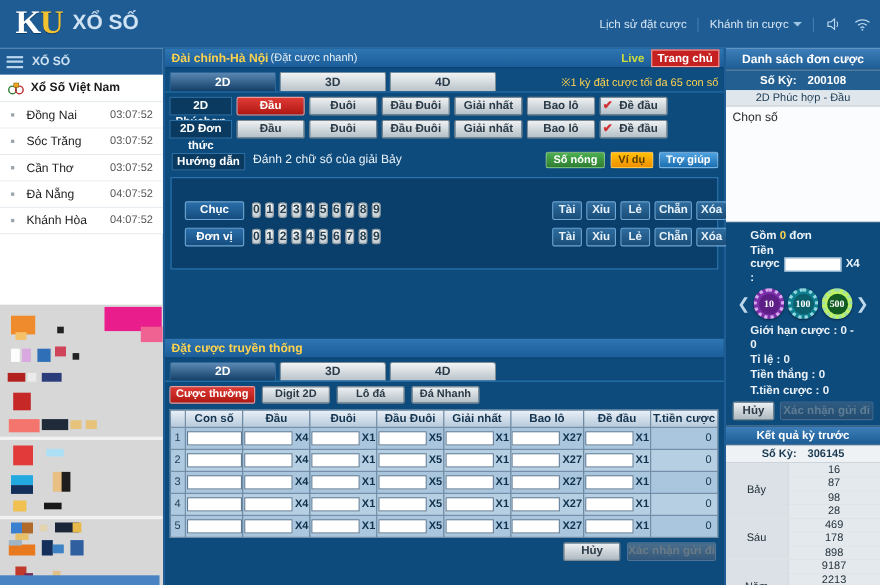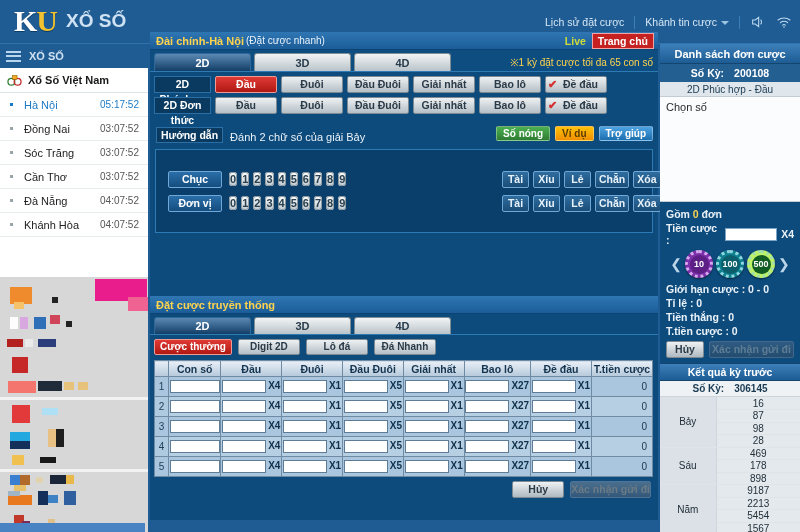--- a/index.html
+++ b/index.html
@@ -62,21 +62,21 @@
   .prov .ptime { position:absolute; right:9px; font-size:10px; color:#555; }
   .prov.active .pname { color:#1d7ac4; }
   .prov.active .ptime { color:#1d7ac4; }
   .prov.active .dot { background:#1d7ac4; }
   
   #promo { position:absolute; left:0; top:233px; width:148px; height:299px; background:#d7d7d7; overflow:hidden;}
   #promo .blk { position:absolute; }
   #promo .band { position:absolute; left:0; width:148px; height:3px; background:#f2f2f2;}
   #promo .bluebar { position:absolute; left:0; bottom:25px; width:145px; height:28px; background:#4a83c4;}
   
-  #main { position:absolute; left:150px; top:32px; width:508px; height:488px; background:#0d4b7d; }
+  #main { position:absolute; left:150px; top:44px; width:508px; height:488px; background:#0d4b7d; }
   .panel-title {
     height:18px; background:linear-gradient(#2f76b3,#1b5d99);
     color:#ffd34d; font-weight:bold; font-size:11px;
     display:flex; align-items:center; padding-left:6px; position:relative;
     border-bottom:1px solid #0c4374;
   }
   .panel-title .sub { color:#e8f1f8; font-weight:normal; font-size:10px; margin-left:2px;}
   .pt-right { position:absolute; right:4px; top:1px; display:flex; align-items:center; gap:6px;}
   .live { color:#cddc39; font-weight:bold; font-size:10.5px; }
   .trangchu {
@@ -106,21 +106,21 @@
     width:62px; height:17px; line-height:15px; text-align:center;
     font-size:10.5px; color:#2b3a47; font-weight:bold;
     background:linear-gradient(#eef1f3,#b4bfc6);
     border:1px solid #7d8a93; border-radius:2px; margin-right:4px; cursor:pointer;
     position:relative; overflow:hidden;
   }
   .bbtn.red { background:linear-gradient(#e03a34,#b01813); color:#fff; border-color:#f09a96;}
   .bbtn.flag { padding-left:9px; }
   .bbtn .tick { position:absolute; left:2px; top:2px; color:#d32f2f; font-size:11px; font-weight:bold; line-height:11px;}
   
-  .guiderow { display:flex; align-items:flex-end; padding:4px 4px 3px 6px; position:relative; }
+  .guiderow { display:flex; align-items:flex-start; padding:4px 4px 3px 6px; position:relative; }
   .guide-tag { background:#0a3a60; border:1px solid #2c6fa5; color:#fff; font-weight:bold; font-size:10.5px; padding:1px 4px;}
   .guide-text { color:#eaf2f8; font-size:11px; margin-left:7px;}
   .guide-btns { position:absolute; right:5px; top:3px; display:flex; gap:5px;}
   .gbtn { font-size:10px; font-weight:bold; color:#fff; padding:1px 6px; border-radius:2px; cursor:pointer; border:1px solid rgba(255,255,255,.35);}
   .gbtn.green { background:linear-gradient(#4caf50,#2e7d32); }
   .gbtn.orange { background:linear-gradient(#ffc107,#f08f00); color:#5a3c00;}
   .gbtn.blue { background:linear-gradient(#4fa3e3,#1c6fae); }
   
   .padbox { margin:3px 5px 0 5px; background:#0a3f6b; border:1px solid #2e7ab5; height:84px; position:relative;}
   .padrow { display:flex; align-items:center; position:absolute; left:12px;}
@@ -200,30 +200,30 @@
     font-weight:bold; font-size:11px; display:flex; align-items:center; justify-content:center;
     border-bottom:1px solid #14456f;
   }
   .rkyrow { height:18px; background:#245f92; color:#fff; font-size:10.5px;
     display:flex; align-items:center; justify-content:center; gap:10px; font-weight:bold;}
   .rsub { height:15px; background:#dfe6ec; color:#1a3a52; font-size:10px;
     display:flex; align-items:center; justify-content:center; border-bottom:1px solid #c3ccd3;}
   .rlist { height:105px; background:#fbfcfd; border-bottom:1px solid #c3ccd3; padding:4px 6px; }
   .rlist .ph { font-size:11px; color:#2a2a2a; }
   .rinfo { background:#0d4b7d; color:#fff; padding:4px 6px 5px 6px; }
-  .rinfo .line { font-size:10.5px; margin:2px 0; font-weight:bold; color:#eaf2f8;}
+  .rinfo .line { font-size:10.5px; margin:2px 16px; font-weight:bold; color:#eaf2f8;}
   .rinfo .line .hl { color:#ffd34d; }
   .tiencuoc-row { display:flex; align-items:center; gap:4px; margin:3px 0;}
   .tiencuoc-row input { width:52px; height:13px; border:1px solid #7ba4c6; font-size:10px; padding:0 2px;}
   .chips { display:flex; align-items:center; justify-content:center; gap:3px; margin:4px 0 5px 0;}
   .arrow { color:#bcd6ea; font-size:14px; cursor:pointer; line-height:1;}
   .chip { width:28px; height:28px; border-radius:50%; position:relative; display:flex; align-items:center;
     justify-content:center; font-size:9px; font-weight:bold; color:#fff; cursor:pointer;
     box-shadow:0 1px 2px rgba(0,0,0,.5);}
-  .chip .inner { width:19px;height:19px;border-radius:50%; display:flex;align-items:center;justify-content:center;}
+  .chip .inner { width:19px;height:19px;border-radius:50%; display:flex;align-items:center;justify-content:center;font-family:Liberation Serif, serif;}
   .chip.c10 { background:#7b2fa8; border:3px dotted #d6a7ef;}
   .chip.c10 .inner { background:#5d1f85;}
   .chip.c100 { background:#0f7f8f; border:3px dotted #8fd8e2;}
   .chip.c100 .inner { background:#0b5f6c;}
   .chip.c500 { background:#bef264; border:3px dotted #9fe0ac;}
   .chip.c500 .inner { background:#115c22;}
   .ractions { display:flex; gap:5px; margin-top:4px;}
   .ractions .abtn2 {
     flex:0 0 auto; min-width:38px; height:17px; line-height:15px; text-align:center; font-size:10.5px;
     font-weight:bold; color:#2b3a47; background:linear-gradient(#eef1f3,#aeb9c0);
@@ -276,25 +276,20 @@
   </div>
   <div id="vn-row">
     <svg class="vn-icon" viewBox="0 0 24 20">
       <circle cx="7" cy="12" r="5.5" fill="none" stroke="#2e7d32" stroke-width="2"></circle>
       <circle cx="17" cy="12" r="5.5" fill="none" stroke="#c62828" stroke-width="2"></circle>
       <rect x="9" y="2" width="7" height="6" fill="#f9a825" stroke="#8d6e00" stroke-width="1"></rect>
     </svg>
     <span class="vn-label">Xổ Số Việt Nam</span>
   </div>
   <div id="prov-list">
-      <div class="prov active">
-        <span class="dot"></span>
-        <span class="pname">Hà Nội</span>
-        <span class="ptime">05:17:52</span>
-      </div>
       <div class="prov">
         <span class="dot"></span>
         <span class="pname">Đồng Nai</span>
         <span class="ptime">03:07:52</span>
       </div>
       <div class="prov">
         <span class="dot"></span>
         <span class="pname">Sóc Trăng</span>
         <span class="ptime">03:07:52</span>
       </div>

